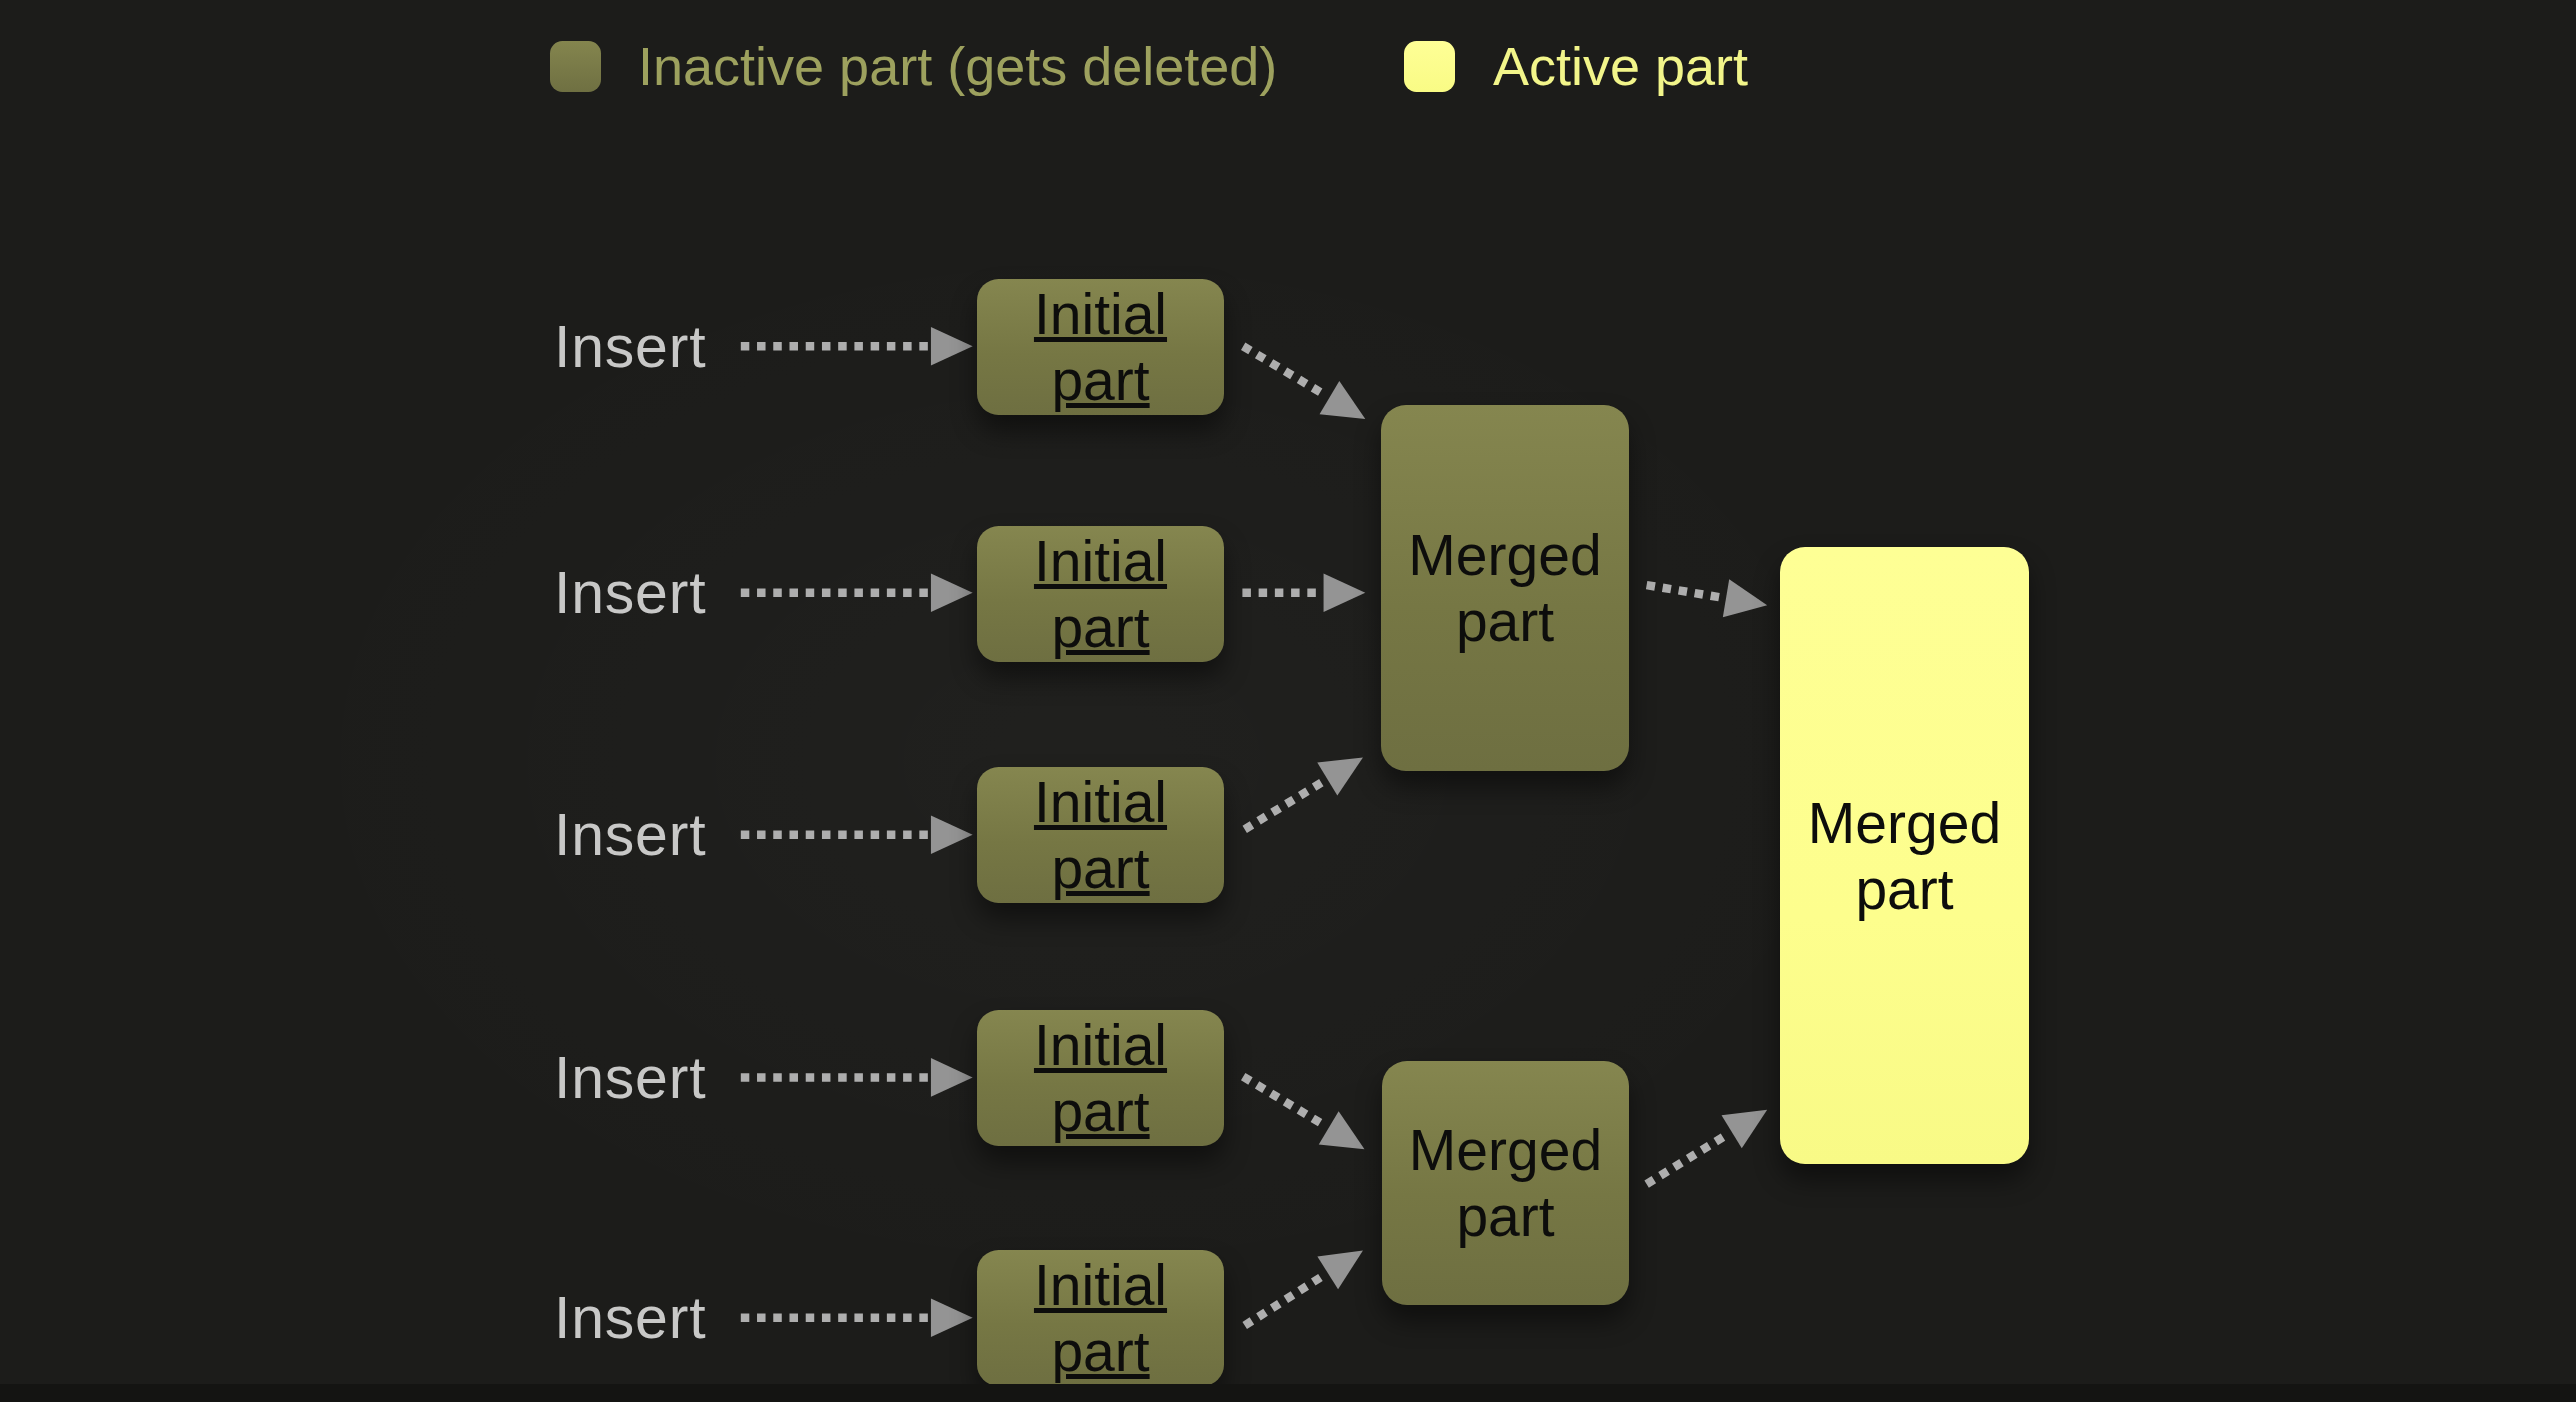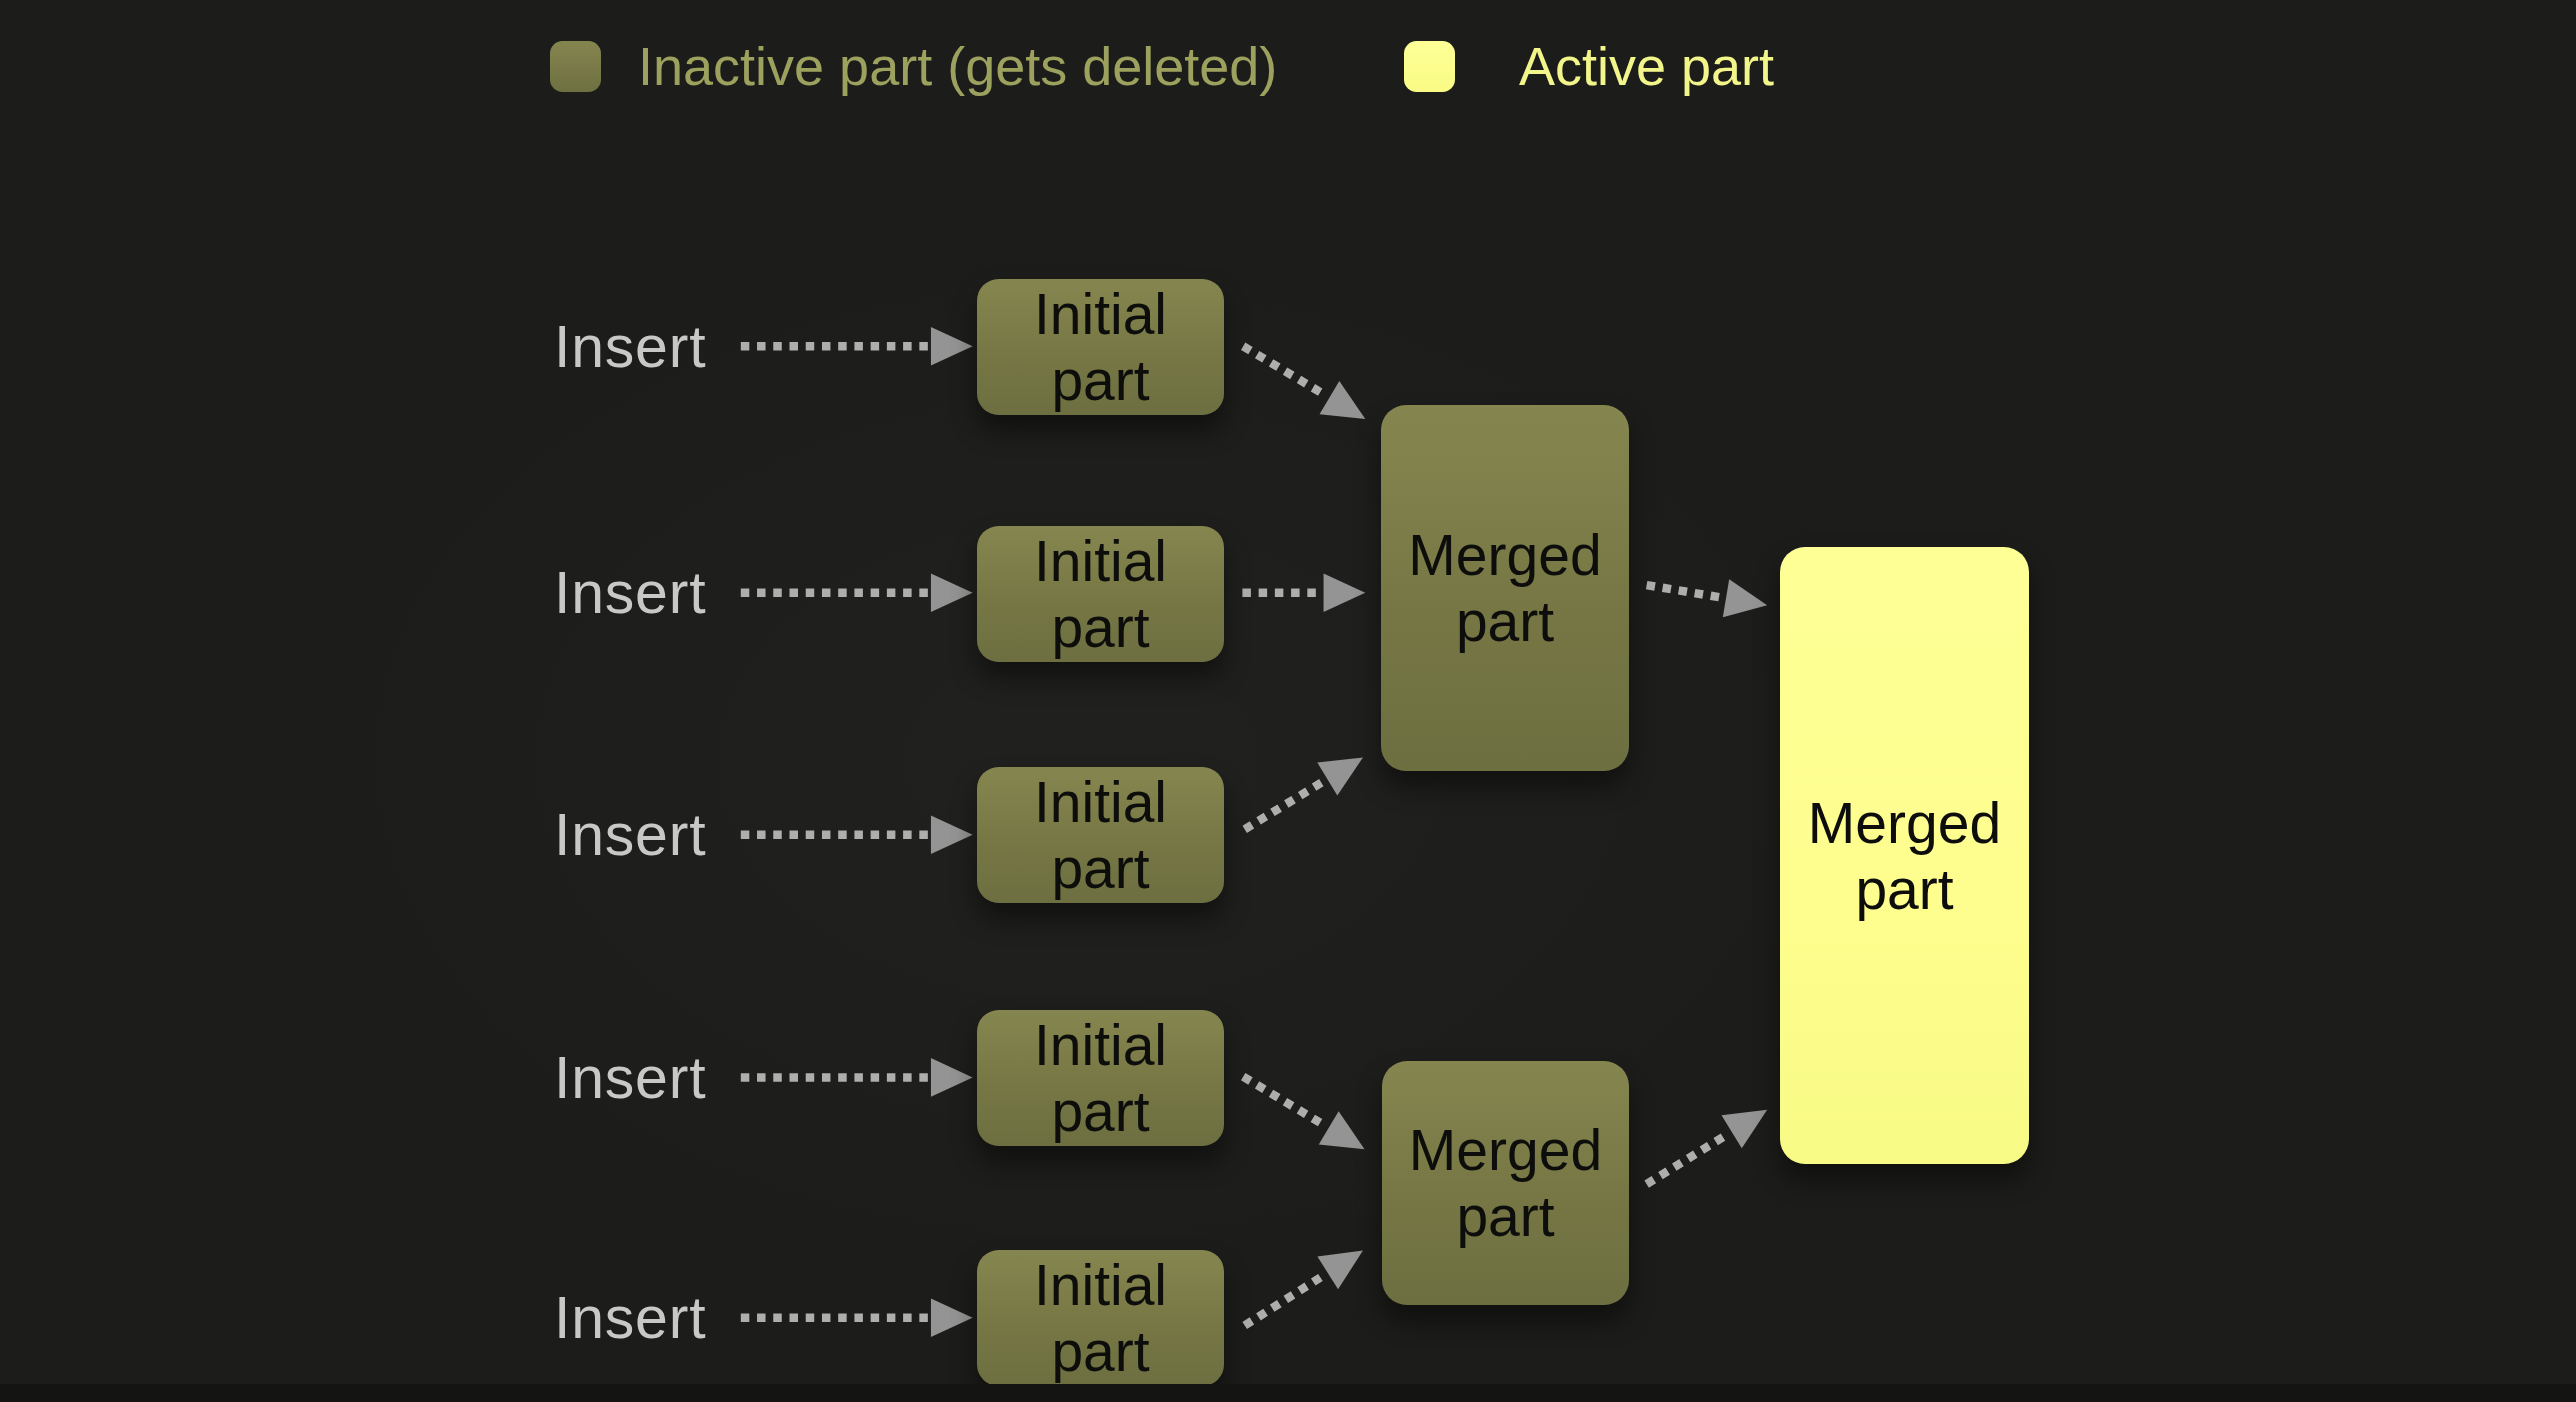--- a/index.html
+++ b/index.html
@@ -13,41 +13,41 @@
     font-family:"Liberation Sans","DejaVu Sans",sans-serif;
   }
 
   
   .legend-item{position:absolute;display:flex;align-items:center;}
   .legend-swatch{width:51px;height:51px;border-radius:12.4px;flex:0 0 auto;}
   .legend-swatch.inactive{background:linear-gradient(180deg,#84854e,#6f7042);}
   .legend-swatch.active{background:linear-gradient(180deg,#feff96,#f9fb85);}
   .legend-label{font-size:54px;line-height:54px;white-space:nowrap;}
   .legend-label.inactive{color:#9da15e;margin-left:37px;}
-  .legend-label.active{color:#f2f58a;margin-left:64px;}
+  .legend-label.active{color:#f2f58a;margin-left:38px;}
 
   
   .insert-label{
     position:absolute;left:554px;width:201px;height:77px;
     display:flex;align-items:center;
     font-size:59px;color:#c8c8c7;letter-spacing:0.8px;
   }
 
   
   .box{
     position:absolute;
     display:flex;align-items:center;justify-content:center;
     text-align:center;
     color:#0d0d0c;
     font-size:57px;line-height:66px;
     box-shadow:0 15.5px 26px rgba(0,0,0,0.45);
   }
   .box.olive{background:linear-gradient(180deg,#85864f 0%,#767744 55%,#6e6f41 100%);}
   .box.yellow{background:linear-gradient(180deg,#feff95 0%,#fdfe8d 60%,#f8fa86 100%);}
-  .box.initial{left:977px;width:247px;height:136px;border-radius:21.6px;}
+  .box.initial{left:977px;width:247px;height:136px;border-radius:21.6px;text-decoration:underline;}
   .box .box-label{display:block;width:178px;}
   .box.merged .box-label{width:201px;}
 
   #arrow-layer{position:absolute;left:0;top:0;width:2576px;height:1402px;pointer-events:none;}
 </style>
 </head>
 <body>
 
 <div class="canvas">
 

